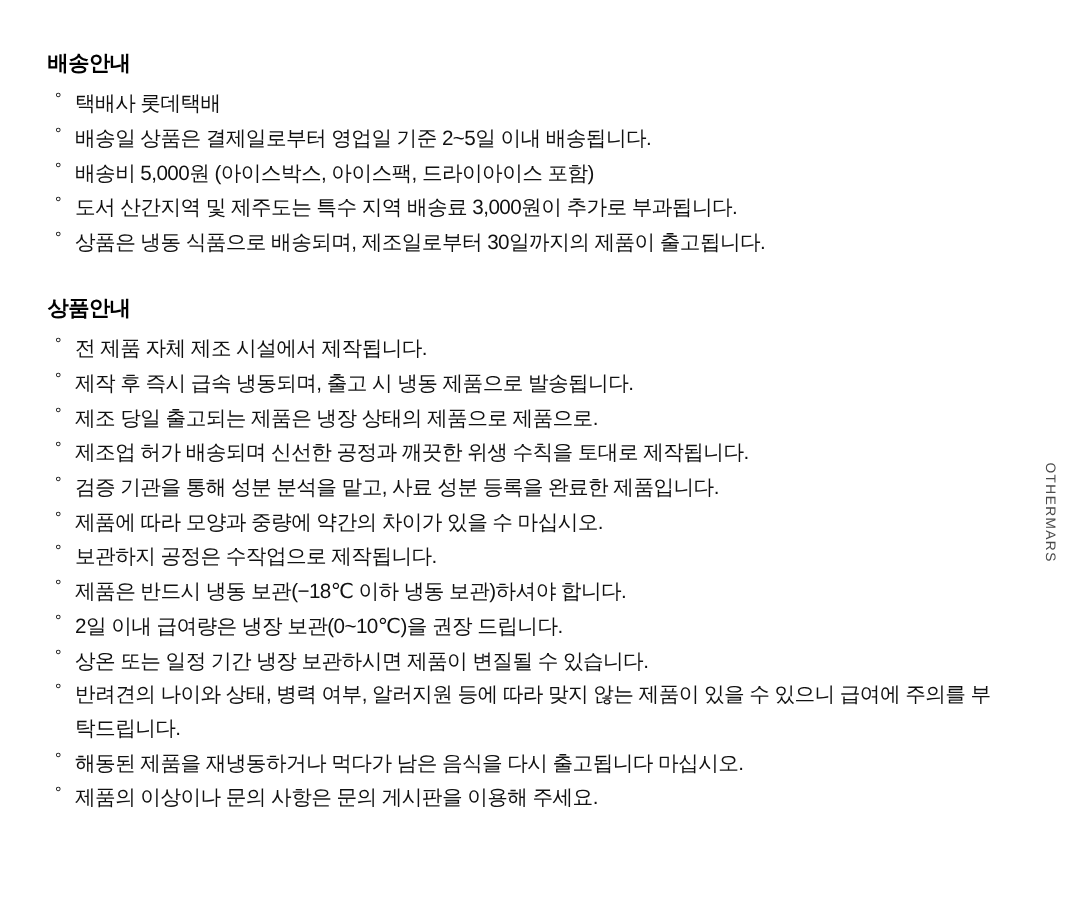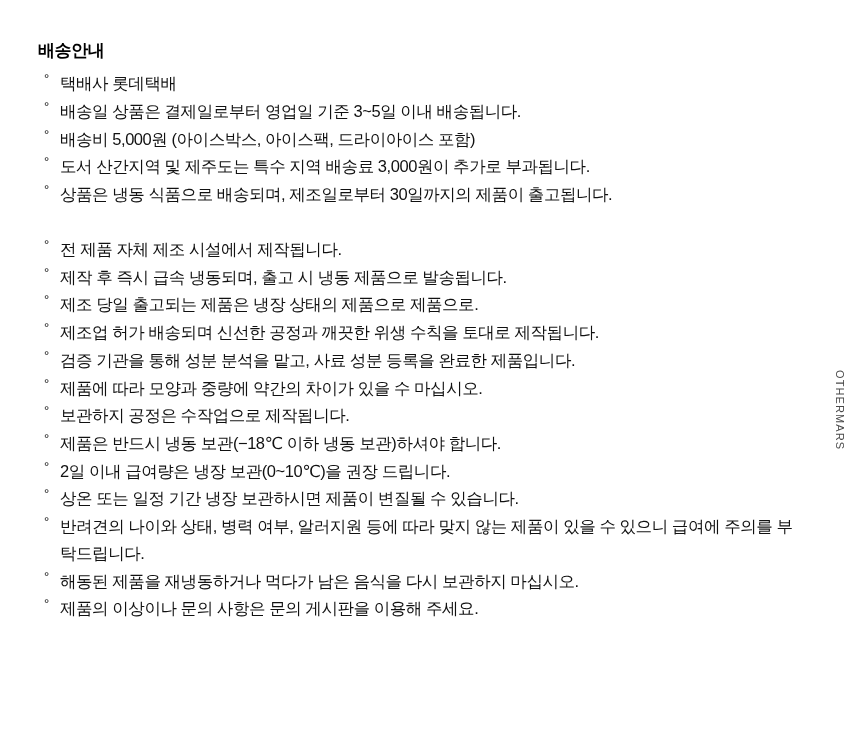--- a/index.html
+++ b/index.html
@@ -85,38 +85,39 @@
 
   <section class="section" id="shipping-section">
     <h2 class="section-title">배송안내</h2>
     <ul class="bullets">
       <li>
         <span class="bullet-mark">°</span>
         <span class="li-text">택배사 롯데택배</span>
       </li>
       <li>
         <span class="bullet-mark">°</span>
-        <span class="li-text">배송일 상품은 결제일로부터 영업일 기준 3~5일 이내 배송됩니다.</span>
+        <span class="li-text">배송일 상품은 결제일로부터 영업일 기준 2~5일 이내 배송됩니다.</span>
       </li>
       <li>
         <span class="bullet-mark">°</span>
         <span class="li-text">배송비 5,000원 (아이스박스, 아이스팩, 드라이아이스 포함)</span>
       </li>
       <li>
         <span class="bullet-mark">°</span>
         <span class="li-text">도서 산간지역 및 제주도는 특수 지역 배송료 3,000원이 추가로 부과됩니다.</span>
       </li>
       <li>
         <span class="bullet-mark">°</span>
         <span class="li-text">상품은 냉동 식품으로 배송되며, 제조일로부터 30일까지의 제품이 출고됩니다.</span>
       </li>
     </ul>
   </section>
 
   <section class="section" id="product-section">
+    <h2 class="section-title">상품안내</h2>
     <ul class="bullets">
       <li>
         <span class="bullet-mark">°</span>
         <span class="li-text">전 제품 자체 제조 시설에서 제작됩니다.</span>
       </li>
       <li>
         <span class="bullet-mark">°</span>
         <span class="li-text">제작 후 즉시 급속 냉동되며, 출고 시 냉동 제품으로 발송됩니다.</span>
       </li>
       <li>
@@ -150,21 +151,21 @@
       <li>
         <span class="bullet-mark">°</span>
         <span class="li-text">상온 또는 일정 기간 냉장 보관하시면 제품이 변질될 수 있습니다.</span>
       </li>
       <li>
         <span class="bullet-mark">°</span>
         <span class="li-text">반려견의 나이와 상태, 병력 여부, 알러지원 등에 따라 맞지 않는 제품이 있을 수 있으니 급여에 주의를 부탁드립니다.</span>
       </li>
       <li>
         <span class="bullet-mark">°</span>
-        <span class="li-text">해동된 제품을 재냉동하거나 먹다가 남은 음식을 다시 보관하지 마십시오.</span>
+        <span class="li-text">해동된 제품을 재냉동하거나 먹다가 남은 음식을 다시 출고됩니다 마십시오.</span>
       </li>
       <li>
         <span class="bullet-mark">°</span>
         <span class="li-text">제품의 이상이나 문의 사항은 문의 게시판을 이용해 주세요.</span>
       </li>
     </ul>
   </section>
 
   <div class="watermark">OTHERMARS</div>
 

